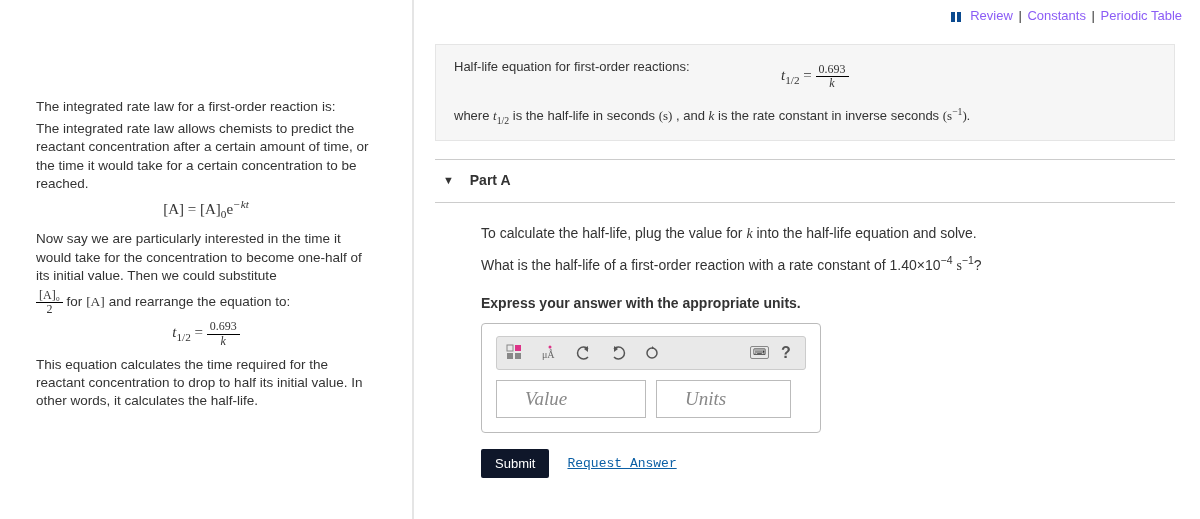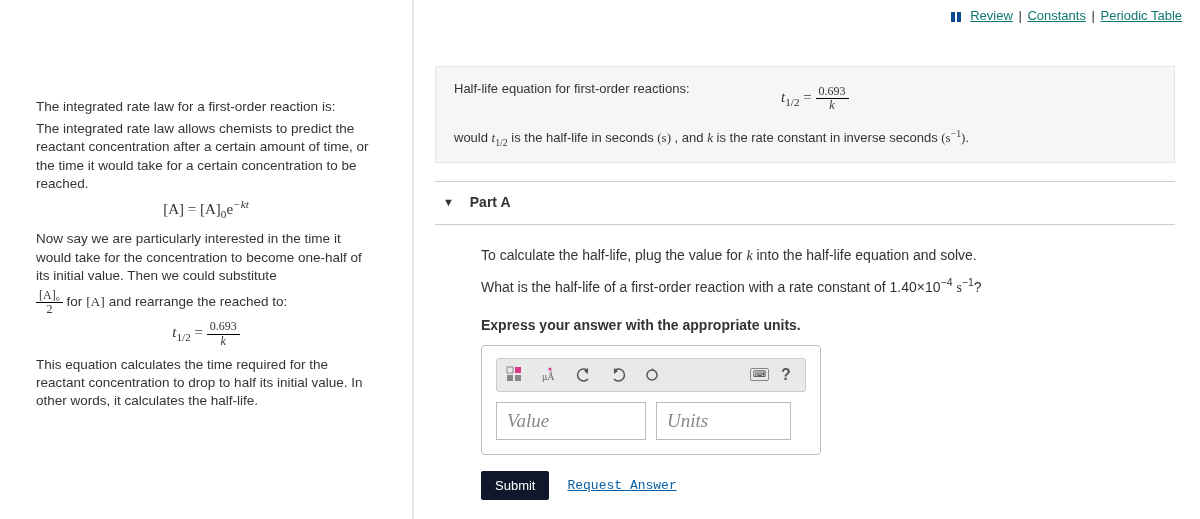--- a/index.html
+++ b/index.html
@@ -15,21 +15,21 @@
   }
   .topbar {
     position: absolute;
     top: 0; left: 0; right: 0;
     height: 34px;
     text-align: right;
     padding: 8px 18px 0 0;
     color: #0b4a8f;
     font-size: 13px;
   }
-  .topbar a { color: #0f766e; text-decoration: underline; cursor: pointer; }
+  .topbar a { color: #8b5cf6; cursor: pointer; }
   .topbar .sep { color: #333; text-decoration: none; padding: 0 2px; }
   .topbar .review-icon { display:inline-block; vertical-align: middle; margin-right:4px;}
   .topbar .review-icon svg { display:block; }
   .vsep {
     position: absolute;
     left: 412px;
     top: 0;
     bottom: 0;
     width: 0;
     border-left: 2px solid #e5e5e5;
@@ -49,21 +49,21 @@
     vertical-align: middle;
     text-align: center;
     font-family: 'Times New Roman', serif;
   }
   .frac .num { display:block; border-bottom:1px solid #000; padding:0 3px; line-height:1.1; font-size:12px;}
   .frac .den { display:block; padding:0 3px; line-height:1.1; font-size:12px;}
   .serif { font-family: 'Times New Roman', serif; }
   .right-panel {
     position: absolute;
     left: 435px;
-    top: 66px;
+    top: 44px;
     width: 740px;
   }
   .info-box {
     background: #f6f6f6;
     border: 1px solid #e5e5e5;
     padding: 14px 18px 14px 18px;
     margin-bottom: 18px;
     position: relative;
   }
   .info-box .eq-right {
@@ -124,21 +124,21 @@
   .tool-btn.q { font-weight: bold; font-size: 16px; width: 24px; }
   .tool-help { margin-left: auto; display:flex; align-items:center; gap:4px;}
   .inputs-row { display: flex; gap: 10px; }
   .val-input, .unit-input {
     height: 38px;
     border: 1px solid #bbb;
     font-family: 'Times New Roman', serif;
     font-style: italic;
     font-size: 19px;
     color: #888;
-    padding: 0 10px;
+    padding: 0 28px;
     display: flex;
     align-items: center;
     background: #fff;
   }
   .val-input { width: 150px; }
   .unit-input { width: 135px; }
   .submit-row { display: flex; align-items: center; gap: 18px; }
   .submit-btn {
     background: #0f172a;
     color: #fff;
@@ -180,21 +180,21 @@
     <span class="serif">[A] = [A]</span><sub class="serif">0</sub><span class="serif">e</span><sup class="serif" style="font-style:italic">−kt</sup>
   </div>
   <p>Now say we are particularly interested in the time it would take for the concentration to become one-half of its initial value. Then we could substitute</p>
   <p>
     <span class="frac">
       <span class="num serif">[A]₀</span>
       <span class="den serif">2</span>
     </span>
     <span> for </span>
     <span class="serif">[A]</span>
-    <span> and rearrange the reached to:</span>
+    <span> and rearrange the equation to:</span>
   </p>
   <div class="eq-line">
     <span class="serif" style="font-style:italic">t</span><sub class="serif">1/2</sub>
     <span class="serif"> = </span>
     <span class="frac">
       <span class="num serif">0.693</span>
       <span class="den serif" style="font-style:italic">k</span>
     </span>
   </div>
   <p>This equation calculates the time required for the reactant concentration to drop to half its initial value. In other words, it calculates the half-life.</p>
@@ -205,21 +205,21 @@
     <p>Half-life equation for first-order reactions:</p>
     <div class="eq-right">
       <span class="serif" style="font-style:italic">t</span><sub class="serif">1/2</sub>
       <span class="serif"> = </span>
       <span class="frac">
         <span class="num serif">0.693</span>
         <span class="den serif" style="font-style:italic">k</span>
       </span>
     </div>
     <p style="margin-top:32px">
-      <span>would </span>
+      <span>where </span>
       <span class="serif" style="font-style:italic">t</span><sub class="serif">1/2</sub>
       <span> is the half-life in seconds </span>
       <span class="serif">(s)</span>
       <span>, and </span>
       <span class="serif" style="font-style:italic">k</span>
       <span> is the rate constant in inverse seconds </span>
       <span class="serif">(s</span><sup class="serif">−1</sup><span class="serif">).</span>
     </p>
   </div>
 

